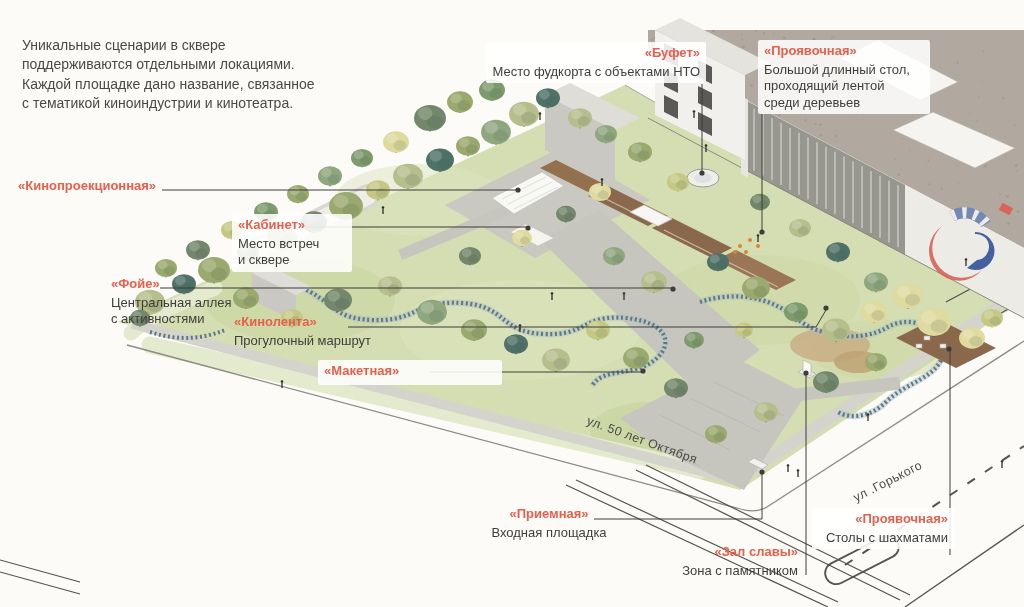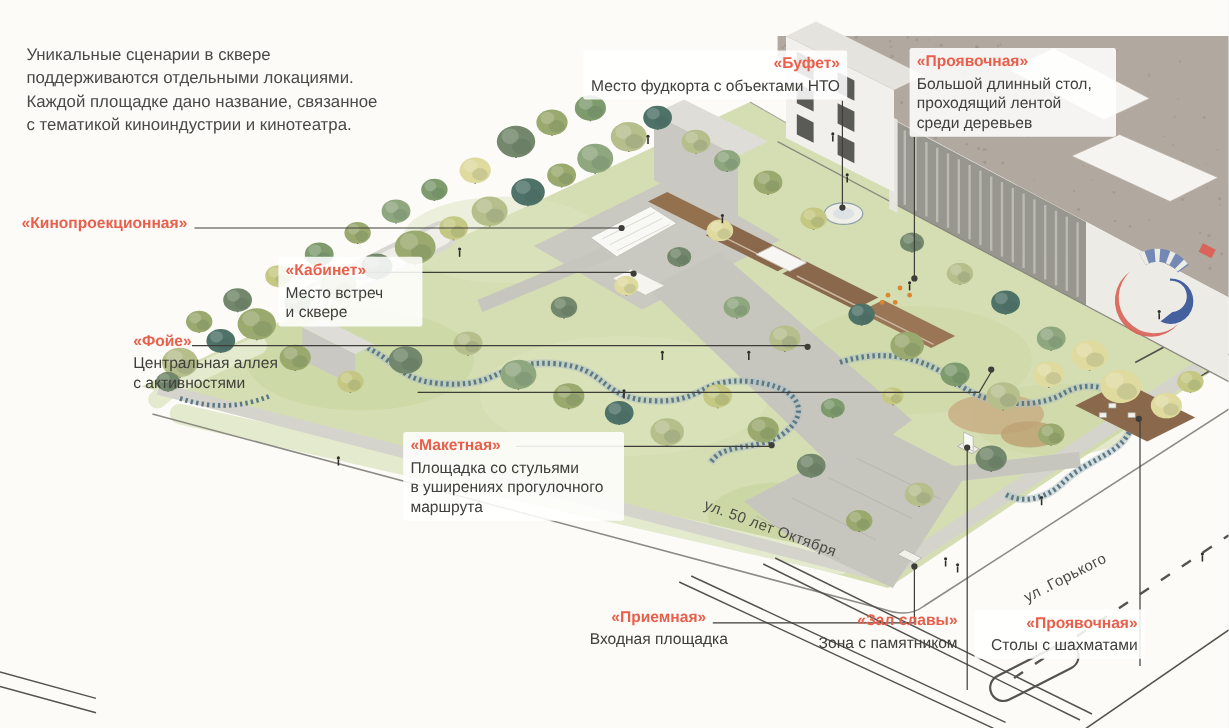--- a/index.html
+++ b/index.html
@@ -823,46 +823,47 @@
     <div class="d">Место встреч
 и сквере</div>
   </div>
 
   <div class="lbl" style="left:101px;top:276px;width:160px;margin-left:10px;">
     <div class="t">«Фойе»</div>
     <div class="d">Центральная аллея
 с активностями</div>
   </div>
 
-
-  <div class="lbl chip" style="left:336px;top:360px;width:172px;">
+  <div class="lbl" style="left:234px;top:314px;width:185px;">
+    <div class="t">«Кинолента»</div>
+    <div class="d">Прогулочный маршрут</div>
+  </div>
+
+  <div class="lbl chip" style="left:318px;top:360px;width:172px;">
     <div class="t">«Макетная»</div>
-    <div class="d">Площадка со стульями
-в уширениях прогулочного
-маршрута</div>
   </div>
 
   <div class="lbl chip right" style="left:486px;top:42px;width:208px;">
     <div class="t">«Буфет»</div>
     <div class="d">Место фудкорта  с объектами НТО</div>
   </div>
 
   <div class="lbl chip" style="left:758px;top:40px;width:160px;">
     <div class="t">«Проявочная»</div>
     <div class="d">Большой длинный стол,
 проходящий лентой
 среди деревьев</div>
   </div>
 
   <div class="lbl" style="left:474px;top:506px;width:150px;text-align:center;">
     <div class="t">«Приемная»</div>
     <div class="d">Входная площадка</div>
   </div>
 
-  <div class="lbl right" style="left:662px;top:509px;width:136px;">
+  <div class="lbl right" style="left:662px;top:544px;width:136px;">
     <div class="t">«Зал славы»</div>
     <div class="d">Зона с памятником</div>
   </div>
 
   <div class="lbl chip right" style="left:812px;top:508px;width:130px;">
     <div class="t">«Проявочная»</div>
     <div class="d">Столы с шахматами</div>
   </div>
 </div>
 

